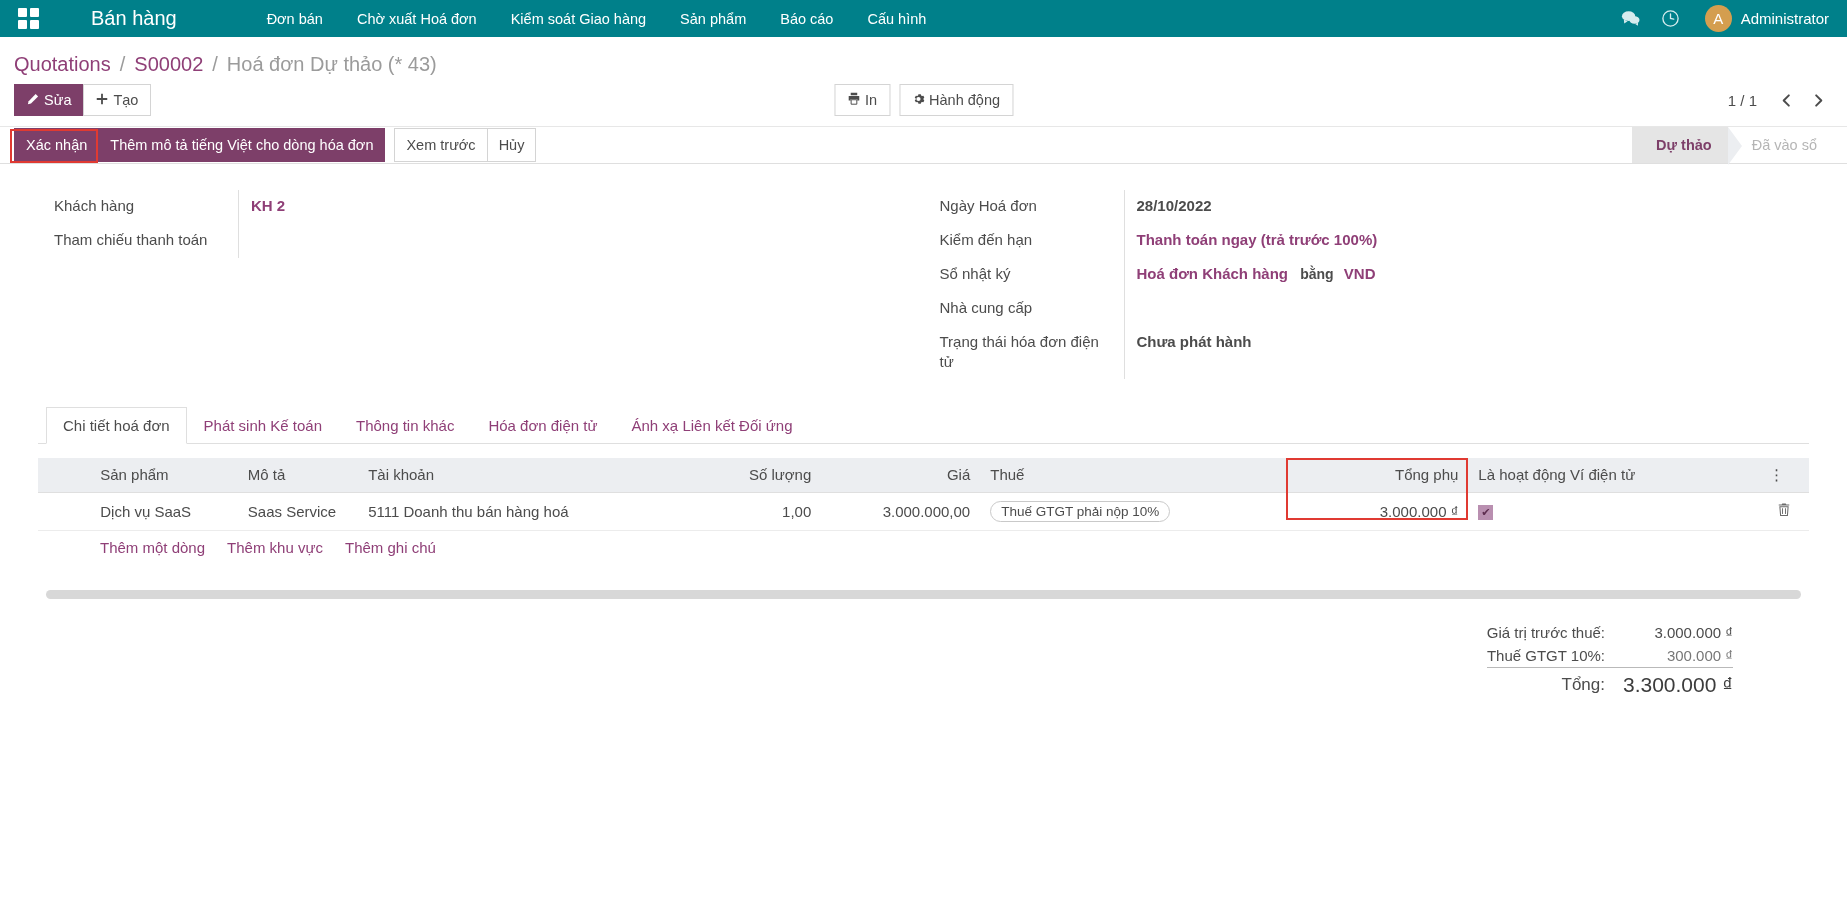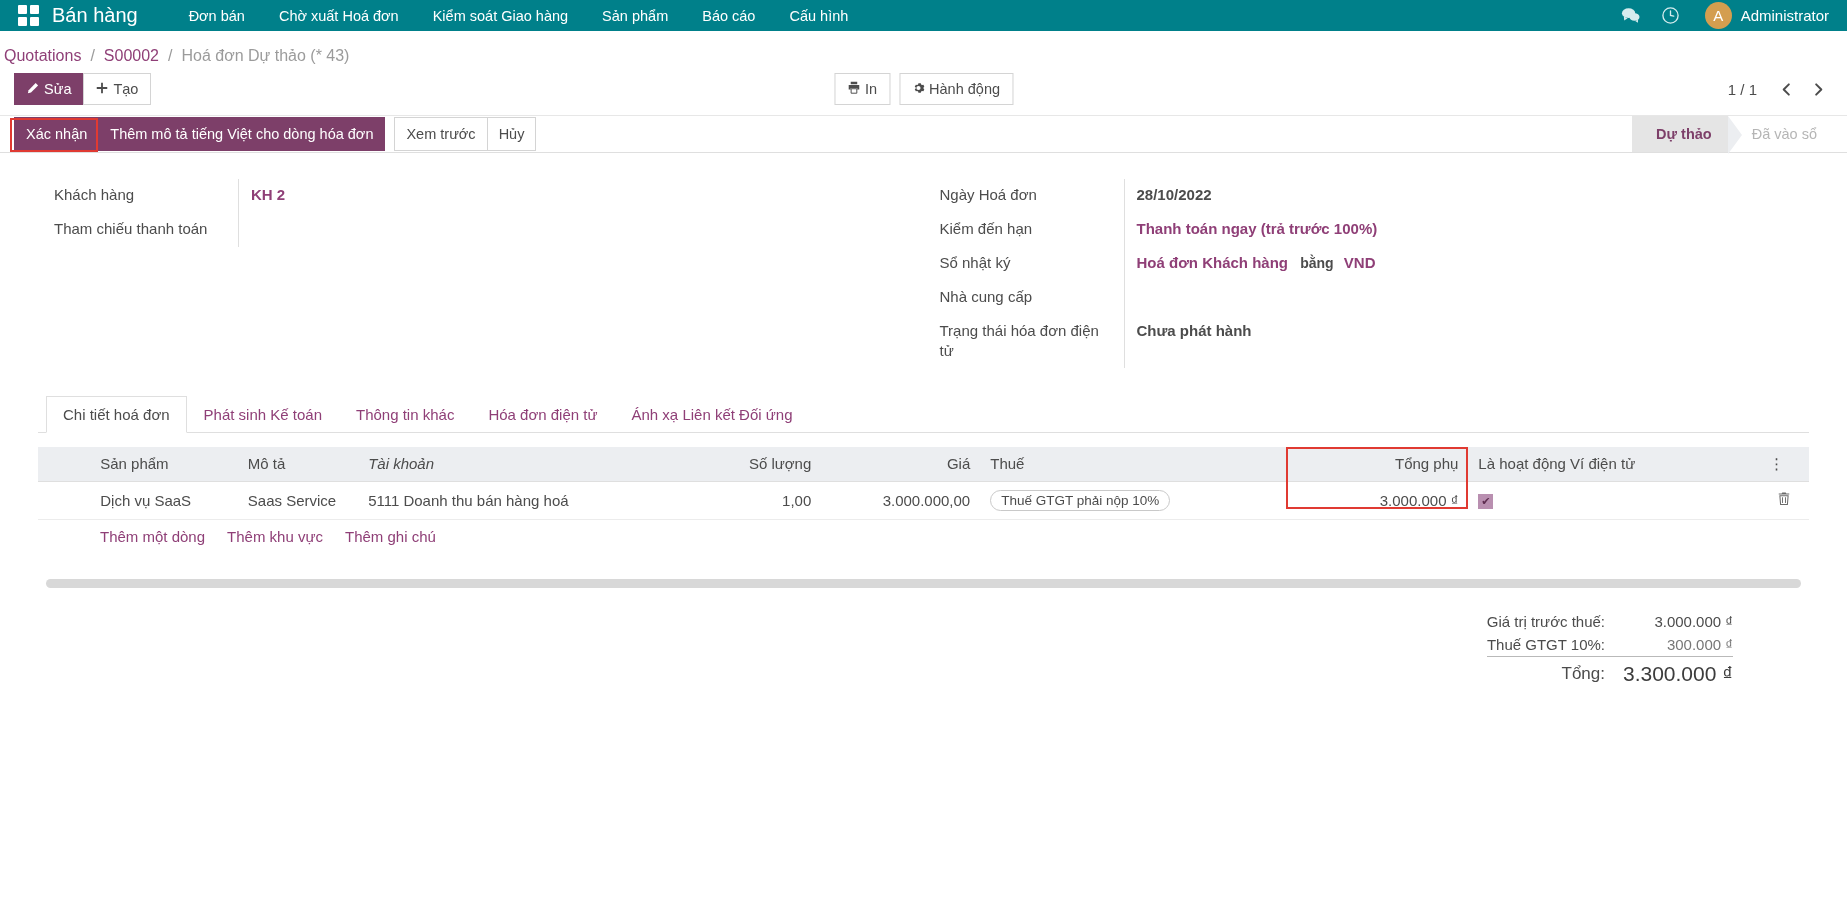--- a/index.html
+++ b/index.html
@@ -8,26 +8,27 @@
     width: 1847px; height: 897px;
     background: #ffffff;
     font-family: "Liberation Sans", sans-serif;
     font-size: 15px;
     color: #4c4c4c;
     overflow: hidden;
   }
 
   
   .navbar {
-    height: 31px;
+    height: 37px;
     background: #00808a;
     display: flex;
     align-items: center;
     color: #ffffff;
     padding: 0 18px 0 10px;
+    gap: 39px;
   }
   .apps-grid {
     width: 22px; height: 22px;
     display: grid;
     grid-template-columns: 9px 9px;
     grid-template-rows: 9px 9px;
     gap: 3px;
     margin: 0 12px 0 8px;
     cursor: pointer;
   }
@@ -68,24 +69,24 @@
     background: #d49e4f;
     color: #ffffff;
     display: flex; align-items: center; justify-content: center;
     font-size: 15px;
     margin: 0 9px 0 14px;
   }
   .user-name { font-size: 15px; color: #ffffff; white-space: nowrap; cursor: pointer; }
 
   
   .breadcrumb-bar {
-    padding: 16px 0 8px 4px;
+    padding: 16px 0 8px 14px;
     display: flex;
     align-items: baseline;
-    font-size: 16px;
+    font-size: 20px;
   }
   .bc-link { color: #8f3f77; cursor: pointer; white-space: nowrap; }
   .bc-sep { color: #9b9b9b; margin: 0 9px; }
   .bc-current { color: #9b9b9b; white-space: nowrap; }
 
   
   .control-bar {
     display: flex;
     align-items: center;
     padding: 0 14px 10px 14px;
@@ -302,21 +303,21 @@
     color: #4c4c4c;
     height: 36px;
     vertical-align: middle;
     white-space: nowrap;
     overflow: hidden;
   }
   .lines-table tbody td.num { text-align: right; }
   .th-handle { width: 46px; }
   .th-prod { width: 130px; }
   .th-desc { width: 106px; }
-  .th-acct { width: 278px; font-style: italic; }
+  .th-acct { width: 278px; }
   .th-qty { width: 130px; }
   .th-price { width: 140px; }
   .th-tax { width: 214px; }
   .th-subtotal { width: 216px; }
   .th-wallet { width: 176px; }
   .th-pad { width: 80px; }
   .th-opts { width: 44px; text-align: center; }
 
   .tax-badge {
     display: inline-block;

